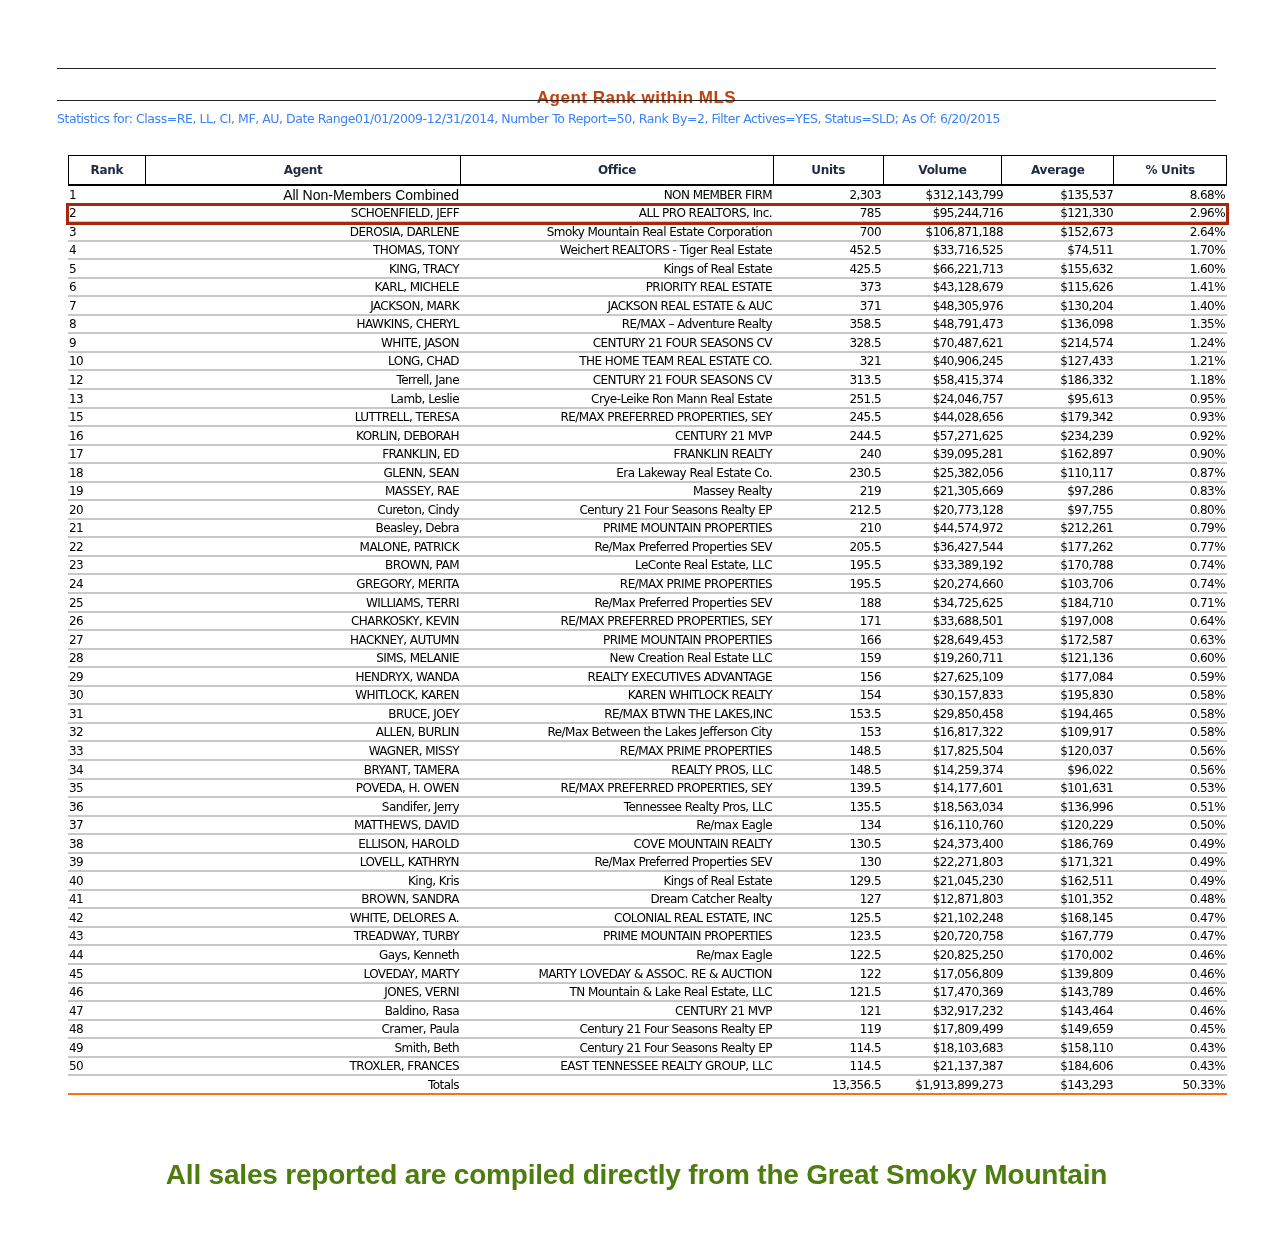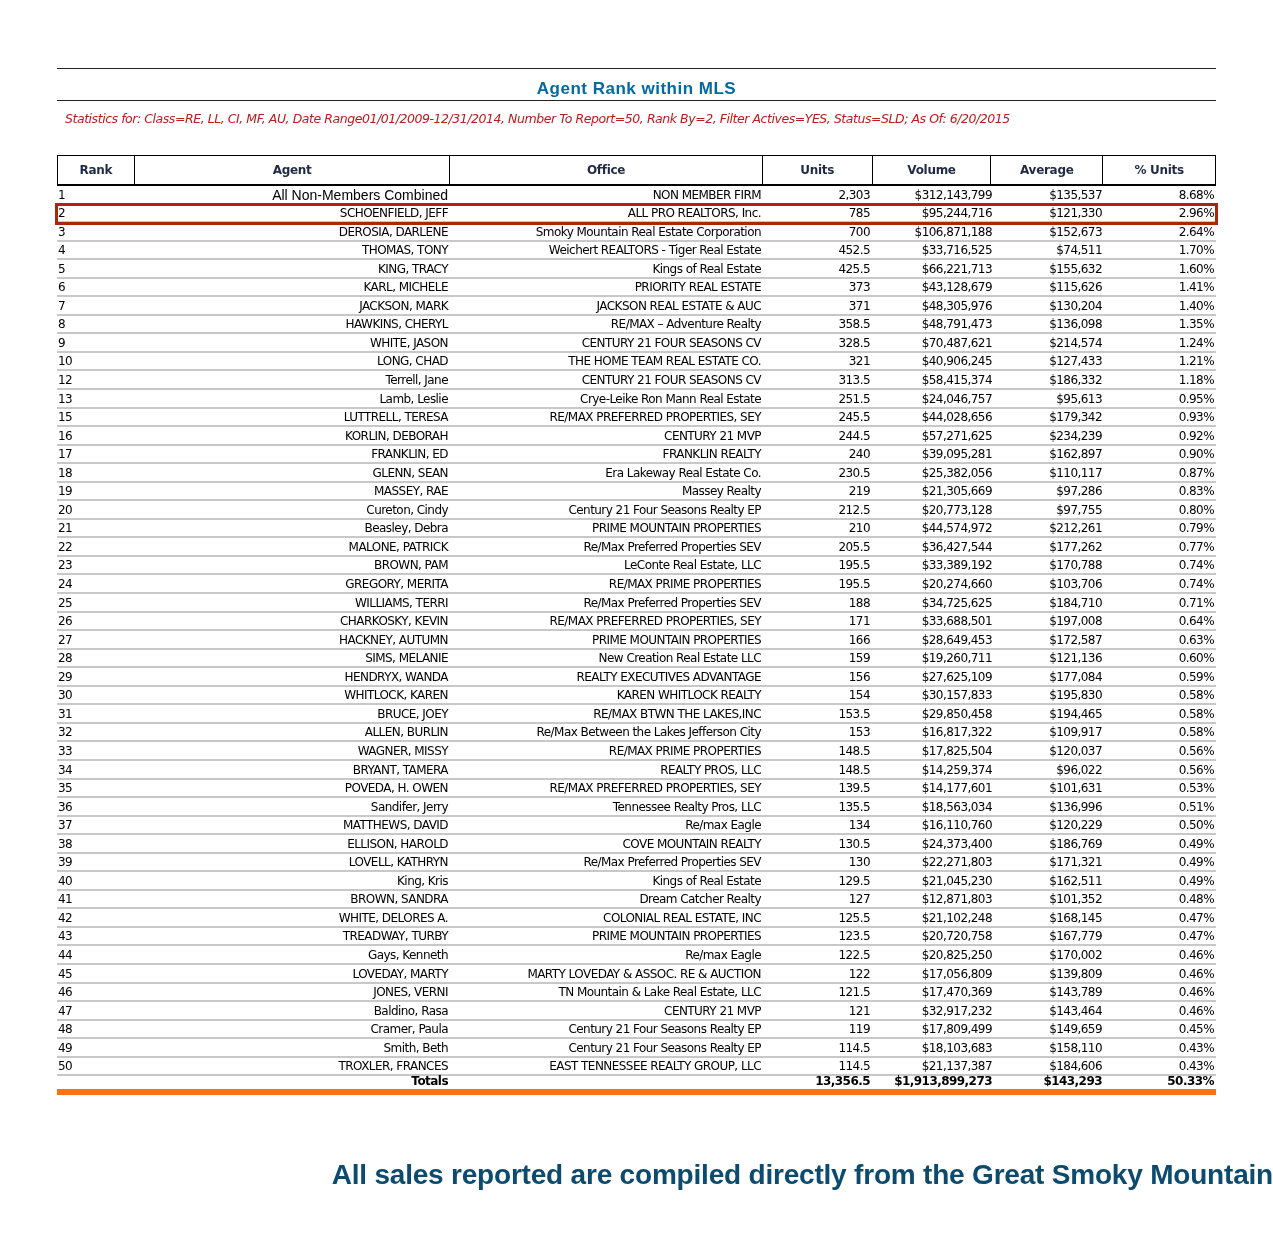--- a/index.html
+++ b/index.html
@@ -1,22 +1,22 @@
 <!DOCTYPE html>
 <html><head>
 <meta charset="utf-8">
 <style>
   html, body { margin: 0; padding: 0; background: #ffffff; }
   body { width: 1273px; height: 1260px; position: relative; font-family: "DejaVu Sans", sans-serif; color: #000; overflow: hidden; }
   .rule-top { position: absolute; left: 57px; top: 68px; width: 1159px; height: 1px; background: #222; }
-  .title { position: absolute; left: 57px; top: 79px; width: 1159px; text-align: center; font-family: "Liberation Sans", sans-serif; font-weight: bold; font-size: 17px; color: #0369a1; letter-spacing: 0.5px; }
+  .title { position: absolute; left: 57px; top: 88px; width: 1159px; text-align: center; font-family: "Liberation Sans", sans-serif; font-weight: bold; font-size: 17px; color: #c2410c; letter-spacing: 0.5px; }
   .rule-mid { position: absolute; left: 57px; top: 100px; width: 1159px; height: 1px; background: #222; }
-  .stats { position: absolute; left: 65px; top: 111px; font-family: "DejaVu Sans", sans-serif; font-style: italic; font-size: 12.5px; letter-spacing: -0.45px; color: #b91c1c; white-space: nowrap; }
-
-  .tbl { position: absolute; left: 57px; top: 155px; width: 1159px; }
+  .stats { position: absolute; left: 57px; top: 111px; font-family: "DejaVu Sans", sans-serif; font-size: 12.5px; letter-spacing: -0.45px; color: #3b82f6; white-space: nowrap; }
+
+  .tbl { position: absolute; left: 68px; top: 155px; width: 1159px; }
   .hdr { display: flex; height: 31px; border: 1px solid #000; border-bottom: 2px solid #000; box-sizing: border-box; }
   .hdr > div { display: flex; align-items: center; justify-content: center; font-family: "DejaVu Sans", sans-serif; font-weight: bold; font-size: 12px; color: #1f2a44; border-right: 1px solid #000; box-sizing: border-box; letter-spacing: -0.3px; }
   .hdr > div:last-child { border-right: none; }
   .c-rank { width: 77px; }
   .c-agent { width: 316px; }
   .c-office { width: 313px; }
   .c-units { width: 110px; }
   .c-vol { width: 119px; }
   .c-avg { width: 112px; }
   .c-pct { width: 112px; }
@@ -24,23 +24,23 @@
   .rows { position: relative; }
   .row { display: flex; height: 18.55px; border-bottom: 2px solid #c8c8c8; box-sizing: border-box; font-family: "DejaVu Sans", sans-serif; font-size: 12px; letter-spacing: -0.55px; align-items: flex-end; }
   .row > div { box-sizing: border-box; white-space: nowrap; overflow: hidden; line-height: 15px; padding-bottom: 0px; }
   .row .c-rank { text-align: left; padding-left: 1px; }
   .row .c-agent, .row .c-office, .row .c-units, .row .c-vol, .row .c-avg, .row .c-pct { text-align: right; padding-right: 2px; }
   .row .c-units { padding-right: 3px; }
   .row .c-vol { padding-right: 0px; }
   .row .c-avg { padding-right: 2px; }
   .row.first .c-agent { font-family: "Liberation Sans", sans-serif; font-size: 14px; letter-spacing: 0; }
   .row.highlight { outline: 3px solid #a8280f; outline-offset: -1px; position: relative; z-index: 2; }
-  .row.totals { font-weight: bold; border-bottom: 6px solid #f97316; }
-
-  .footer { position: absolute; left: 0; top: 1156px; width: 1273px; text-align: right; font-family: "Liberation Sans", sans-serif; font-weight: bold; font-size: 28px; line-height: 37px; color: #0c4a6e; letter-spacing: -0.2px; }
+  .row.totals { font-weight: normal; border-bottom: 2px solid #f97316; }
+
+  .footer { position: absolute; left: 0; top: 1156px; width: 1273px; text-align: center; font-family: "Liberation Sans", sans-serif; font-weight: bold; font-size: 28px; line-height: 37px; color: #4d7c0f; letter-spacing: -0.2px; }
 </style>
 </head>
 <body>
 
 <div class="rule-top"></div>
 <div class="title">Agent Rank within MLS</div>
 <div class="rule-mid"></div>
 <div class="stats">Statistics for: Class=RE, LL, CI, MF, AU, Date Range01/01/2009-12/31/2014, Number To Report=50, Rank By=2, Filter Actives=YES, Status=SLD; As Of: 6/20/2015</div>
 
 <div class="tbl">

